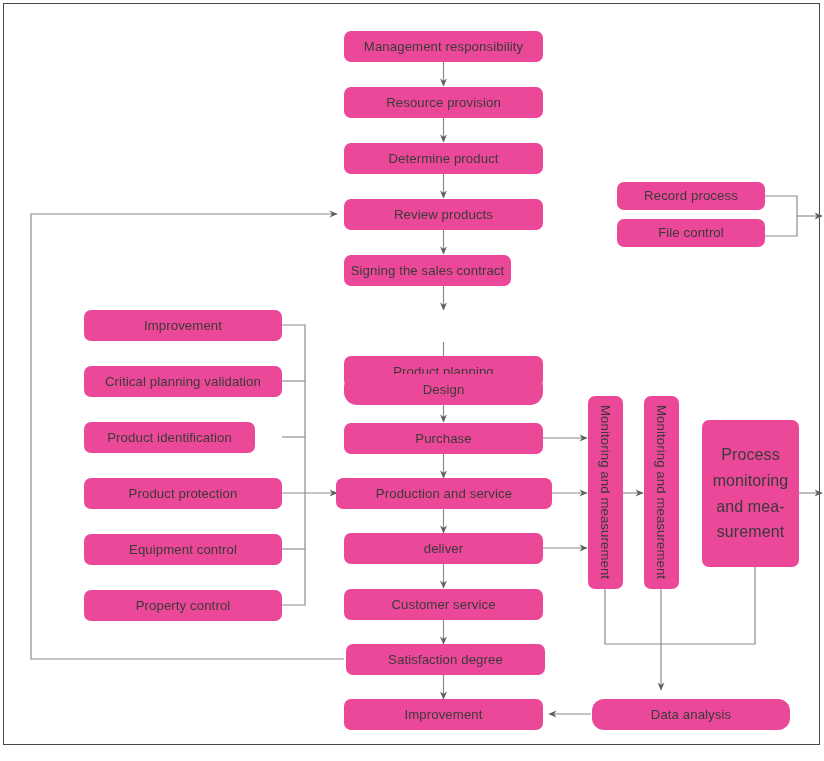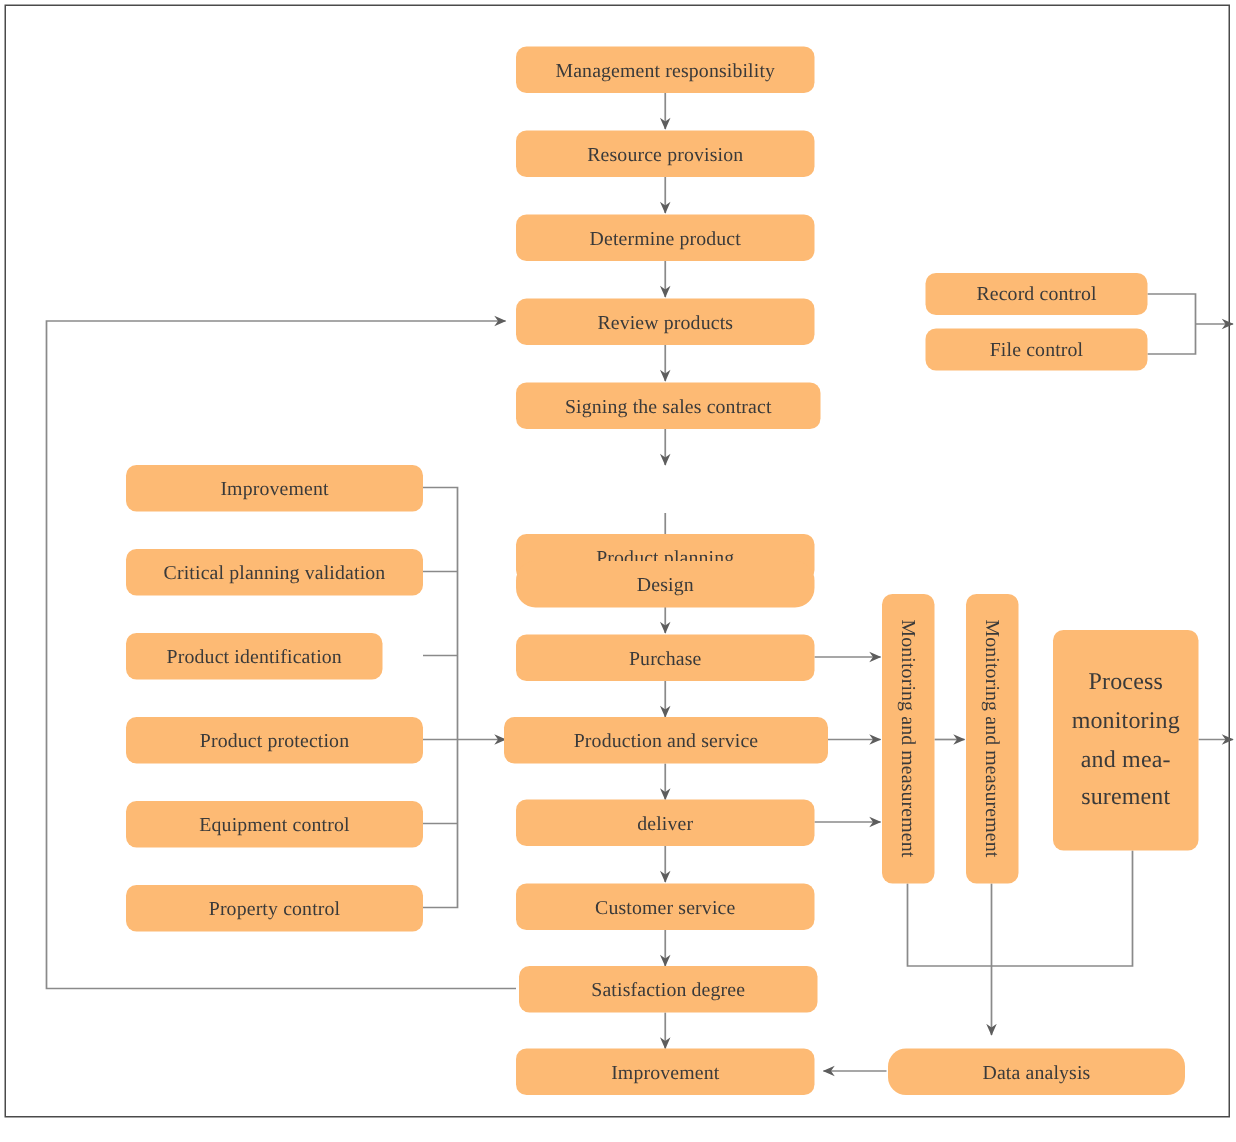--- a/index.html
+++ b/index.html
@@ -22,32 +22,31 @@
     box-sizing:border-box;
     pointer-events:none;
   }
   svg.wires{
     position:absolute; left:0; top:0;
     width:824px; height:761px;
     pointer-events:none;
   }
   .node{
     position:absolute;
-    background:#fdba74;
+    background:#ec4899;
     border-radius:7px;
     color:#3a3a3a;
     font-size:13.2px;
     display:flex;
     align-items:center;
     justify-content:center;
     text-align:center;
     box-sizing:border-box;
     line-height:1.33;
     letter-spacing:0.1px;
-    font-family:Liberation Serif, serif;
   }
   .node.vertical{
     writing-mode:vertical-rl;
     text-orientation:mixed;
     padding:6px 0;
   }
   .node.multiline{
     flex-direction:column;
     line-height:1.62;
     font-size:16px;
@@ -114,21 +113,21 @@
   </div>
   <div class="node" style="left:344px;top:87px;width:199px;height:31px;">
     <span>Resource provision</span>
   </div>
   <div class="node" style="left:344px;top:143px;width:199px;height:31px;">
     <span>Determine product</span>
   </div>
   <div class="node" style="left:344px;top:199px;width:199px;height:31px;">
     <span>Review products</span>
   </div>
-  <div class="node" style="left:344px;top:255px;width:203px;height:31px;">
+  <div class="node" style="left:344px;top:255px;width:167px;height:31px;">
     <span>Signing the sales contract</span>
   </div>
   <div class="node" style="left:344px;top:311px;width:199px;height:31px;margin-top:45px;">
     <span>Product planning</span>
   </div>
   <div class="node" style="left:344px;top:374px;width:199px;height:31px;border-radius:13px;">
     <span>Design</span>
   </div>
   <div class="node" style="left:344px;top:423px;width:199px;height:31px;">
     <span>Purchase</span>
@@ -162,21 +161,21 @@
     <span>Product protection</span>
   </div>
   <div class="node" style="left:84px;top:534px;width:198px;height:31px;">
     <span>Equipment control</span>
   </div>
   <div class="node" style="left:84px;top:590px;width:198px;height:31px;">
     <span>Property control</span>
   </div>
 
   <div class="node" style="left:617px;top:182px;width:148px;height:28px;">
-    <span>Record control</span>
+    <span>Record process</span>
   </div>
   <div class="node" style="left:617px;top:219px;width:148px;height:28px;">
     <span>File control</span>
   </div>
 
   <div class="node vertical" style="left:588px;top:396px;width:35px;height:193px;">
     <span>Monitoring and measurement</span>
   </div>
   <div class="node vertical" style="left:644px;top:396px;width:35px;height:193px;">
     <span>Monitoring and measurement</span>

